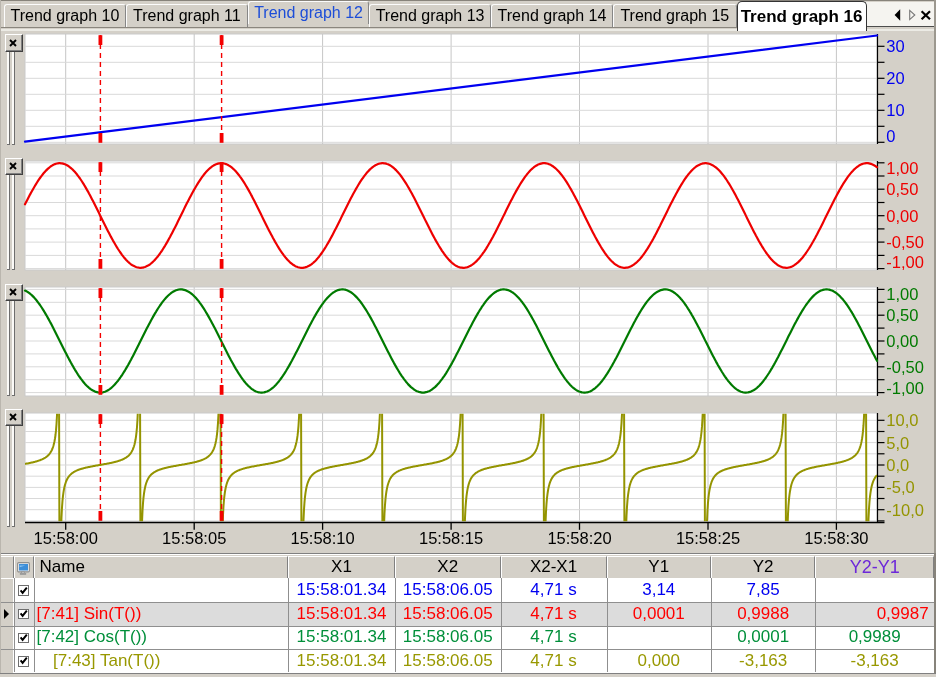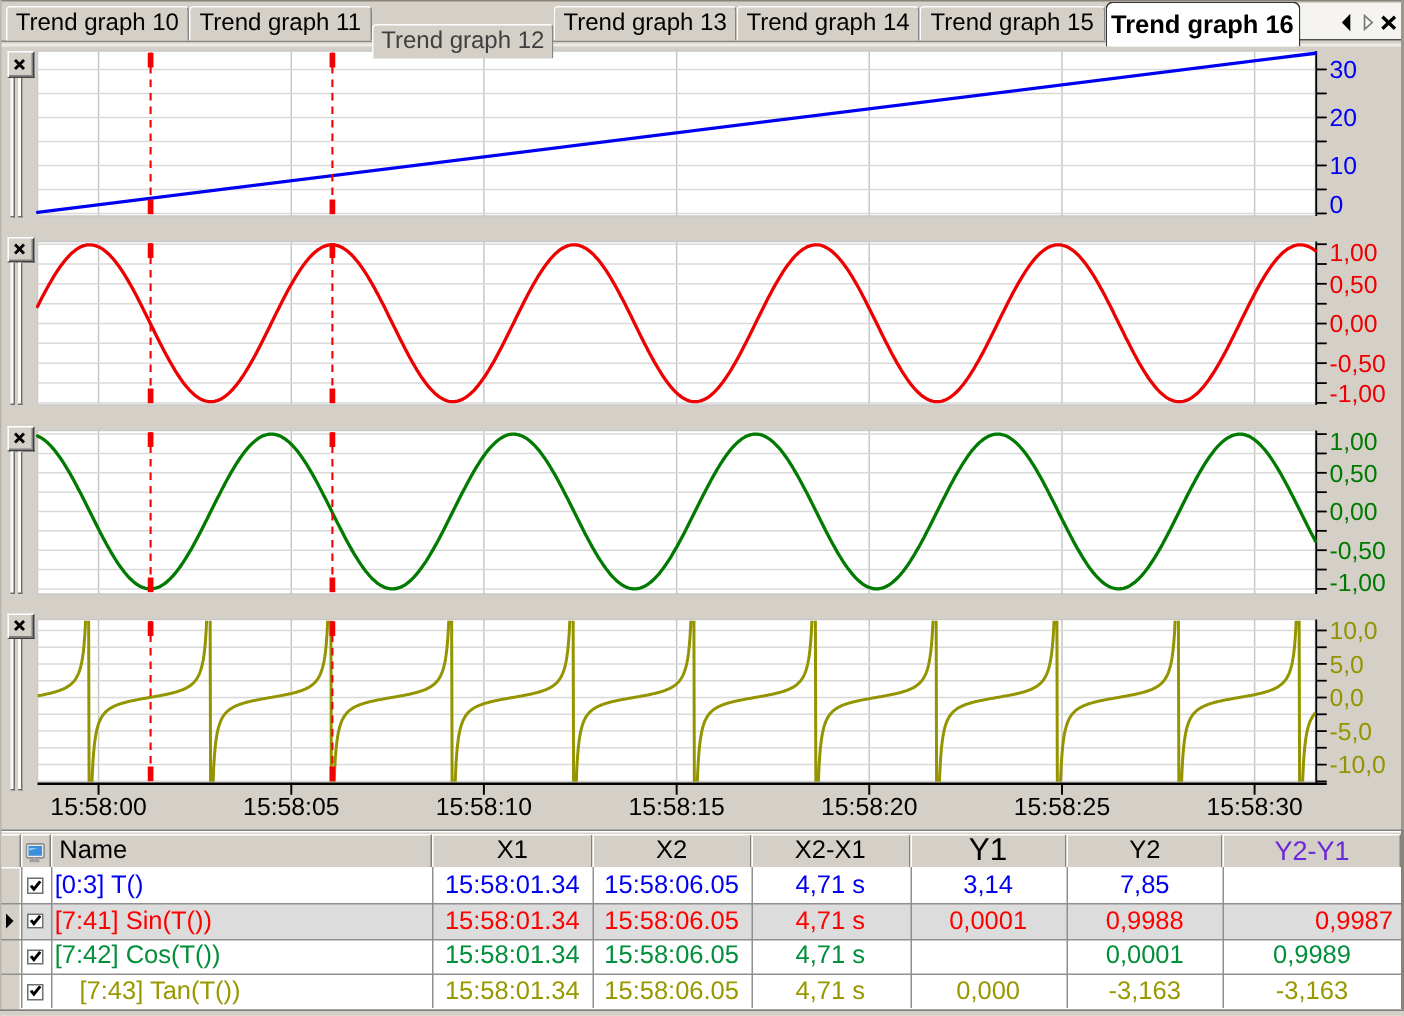--- a/index.html
+++ b/index.html
@@ -181,21 +181,21 @@
 <text x="708.0" y="543.5" font-size="16.5" fill="#000" text-anchor="middle" font-family="Liberation Sans, sans-serif">15:58:25</text>
 <line x1="836.4" y1="522.5" x2="836.4" y2="529.8" stroke="#000" stroke-width="1.3"></line>
 <text x="836.4" y="543.5" font-size="16.5" fill="#000" text-anchor="middle" font-family="Liberation Sans, sans-serif">15:58:30</text>
 </svg>
 <div style="position:absolute;left:0;top:29px;width:936px;height:1.5px;background:#ecebe5"></div>
 <div style="position:absolute;left:864px;top:2px;width:70.5px;height:25px;background:#f5f4f0;border-bottom:1.5px solid #4d4d4d;border-right:1.5px solid #4d4d4d;box-sizing:border-box;"></div>
 <div style="position:absolute;left:0;top:26.6px;width:737px;height:1.2px;background:#8a867e"></div>
 <div style="position:absolute;left:0;top:0;width:936px;height:1.2px;background:#87837b"></div>
 <div style="position:absolute;left:4px;top:4px;width:121.8px;height:22.8px;background:#d4d0c8;border:1px solid #868686;border-bottom:none;border-top-left-radius:3px;border-top-right-radius:3px;border-top-color:#fcfcfc;border-left-color:#fcfcfc;box-sizing:border-box;display:flex;align-items:center;justify-content:center;font-size:16px;color:#000;">Trend graph 10</div>
 <div style="position:absolute;left:125.8px;top:4px;width:122.1px;height:22.8px;background:#d4d0c8;border:1px solid #868686;border-bottom:none;border-top-left-radius:3px;border-top-right-radius:3px;border-top-color:#fcfcfc;border-left-color:#fcfcfc;box-sizing:border-box;display:flex;align-items:center;justify-content:center;font-size:16px;color:#000000;">Trend graph 11</div>
-<div style="position:absolute;left:247.9px;top:16px;width:121.3px;height:22.8px;background:#d4d0c8;border:1px solid #868686;border-bottom:none;border-top-left-radius:3px;border-top-right-radius:3px;border-top-color:#fcfcfc;border-left-color:#fcfcfc;box-sizing:border-box;display:flex;align-items:center;justify-content:center;font-size:16px;color:#404040;">Trend graph 12</div>
+<div style="position:absolute;left:247.9px;top:1px;width:121.3px;height:22.8px;background:#d4d0c8;border:1px solid #868686;border-bottom:none;border-top-left-radius:3px;border-top-right-radius:3px;border-top-color:#fcfcfc;border-left-color:#fcfcfc;box-sizing:border-box;display:flex;align-items:center;justify-content:center;font-size:16px;color:#1d4ed8;">Trend graph 12</div>
 <div style="position:absolute;left:369.2px;top:4px;width:121.8px;height:22.8px;background:#d4d0c8;border:1px solid #868686;border-bottom:none;border-top-left-radius:3px;border-top-right-radius:3px;border-top-color:#fcfcfc;border-left-color:#fcfcfc;box-sizing:border-box;display:flex;align-items:center;justify-content:center;font-size:16px;color:#000;">Trend graph 13</div>
 <div style="position:absolute;left:491px;top:4px;width:122.0px;height:22.8px;background:#d4d0c8;border:1px solid #868686;border-bottom:none;border-top-left-radius:3px;border-top-right-radius:3px;border-top-color:#fcfcfc;border-left-color:#fcfcfc;box-sizing:border-box;display:flex;align-items:center;justify-content:center;font-size:16px;color:#000;">Trend graph 14</div>
 <div style="position:absolute;left:613px;top:4px;width:123.6px;height:22.8px;background:#d4d0c8;border:1px solid #868686;border-bottom:none;border-top-left-radius:3px;border-top-right-radius:3px;border-top-color:#fcfcfc;border-left-color:#fcfcfc;box-sizing:border-box;display:flex;align-items:center;justify-content:center;font-size:16px;color:#000;">Trend graph 15</div>
 <div style="position:absolute;left:736.6px;top:1px;width:128px;height:29px;background:#fff;border:1.2px solid #333;border-bottom:none;border-top-left-radius:5px;border-top-right-radius:5px;display:flex;align-items:center;justify-content:center;font-size:17px;font-weight:700;color:#000;">Trend graph 16</div>
 <svg width="44" height="14" style="position:absolute;left:888px;top:8px" xmlns="http://www.w3.org/2000/svg">
       <path d="M12.2 1.2 L6.6 7 L12.2 12.8 Z" fill="#000"></path>
       <path d="M21.7 2.4 L26.8 7 L21.7 11.6 Z" fill="none" stroke="#777" stroke-width="1.1"></path>
       <path d="M33.6 3.2 L42 11.2 M42 3.2 L33.6 11.2" stroke="#000" stroke-width="2.2"></path>
     </svg>
 <div style="position:absolute;left:5px;top:34px;width:15.5px;height:15.5px;background:#d4d0c8;border-top:1px solid #fff;border-left:1px solid #fff;border-right:1px solid #404040;border-bottom:1px solid #404040;box-shadow:inset -1px -1px 0 #808080;"></div>
@@ -223,38 +223,37 @@
 <div style="position:absolute;left:7px;top:426.0px;width:2px;height:100px;background:#fbfaf7;border-right:1px solid #6e6e6e;border-bottom:1px solid #6e6e6e;box-sizing:content-box;"></div>
 <div style="position:absolute;left:12px;top:426.0px;width:2px;height:100px;background:#fbfaf7;border-right:1px solid #6e6e6e;border-bottom:1px solid #6e6e6e;box-sizing:content-box;"></div>
 <div style="position:absolute;left:0;top:553px;width:936px;height:1px;background:#808080"></div>
 <div style="position:absolute;left:0;top:554px;width:936px;height:1px;background:#fff"></div>
 <div style="position:absolute;left:0px;top:555.5px;width:13.6px;height:23.0px;background:#d4d0c8;box-sizing:border-box;border-top:1px solid #fff;border-left:1px solid #fff;border-right:1px solid #808080;border-bottom:1px solid #808080;display:flex;align-items:center;justify-content:center;font-size:17px;color:#000;"></div>
 <div style="position:absolute;left:13.6px;top:555.5px;width:20.4px;height:23.0px;background:#d4d0c8;box-sizing:border-box;border-top:1px solid #fff;border-left:1px solid #fff;border-right:1px solid #808080;border-bottom:1px solid #808080;display:flex;align-items:center;justify-content:center;font-size:17px;color:#000;"></div>
 <div style="position:absolute;left:34px;top:555.5px;width:254.0px;height:23.0px;background:#d4d0c8;box-sizing:border-box;border-top:1px solid #fff;border-left:1px solid #fff;border-right:1px solid #808080;border-bottom:1px solid #808080;display:flex;align-items:center;justify-content:flex-start;padding-left:4.5px;font-size:17px;color:#000;">Name</div>
 <div style="position:absolute;left:288px;top:555.5px;width:107.0px;height:23.0px;background:#d4d0c8;box-sizing:border-box;border-top:1px solid #fff;border-left:1px solid #fff;border-right:1px solid #808080;border-bottom:1px solid #808080;display:flex;align-items:center;justify-content:center;font-size:17px;color:#000;">X1</div>
 <div style="position:absolute;left:395px;top:555.5px;width:105.5px;height:23.0px;background:#d4d0c8;box-sizing:border-box;border-top:1px solid #fff;border-left:1px solid #fff;border-right:1px solid #808080;border-bottom:1px solid #808080;display:flex;align-items:center;justify-content:center;font-size:17px;color:#000;">X2</div>
 <div style="position:absolute;left:500.5px;top:555.5px;width:106.0px;height:23.0px;background:#d4d0c8;box-sizing:border-box;border-top:1px solid #fff;border-left:1px solid #fff;border-right:1px solid #808080;border-bottom:1px solid #808080;display:flex;align-items:center;justify-content:center;font-size:17px;color:#000;">X2-X1</div>
-<div style="position:absolute;left:606.5px;top:555.5px;width:104.5px;height:23.0px;background:#d4d0c8;box-sizing:border-box;border-top:1px solid #fff;border-left:1px solid #fff;border-right:1px solid #808080;border-bottom:1px solid #808080;display:flex;align-items:center;justify-content:center;font-size:21px;color:#000;">Y1</div>
+<div style="position:absolute;left:606.5px;top:555.5px;width:104.5px;height:23.0px;background:#d4d0c8;box-sizing:border-box;border-top:1px solid #fff;border-left:1px solid #fff;border-right:1px solid #808080;border-bottom:1px solid #808080;display:flex;align-items:center;justify-content:center;font-size:17px;color:#000;">Y1</div>
 <div style="position:absolute;left:711px;top:555.5px;width:104.3px;height:23.0px;background:#d4d0c8;box-sizing:border-box;border-top:1px solid #fff;border-left:1px solid #fff;border-right:1px solid #808080;border-bottom:1px solid #808080;display:flex;align-items:center;justify-content:center;font-size:17px;color:#000;">Y2</div>
 <div style="position:absolute;left:815.3px;top:555.5px;width:118.7px;height:23.0px;background:#d4d0c8;box-sizing:border-box;border-top:1px solid #fff;border-left:1px solid #fff;border-right:1px solid #808080;border-bottom:1px solid #808080;display:flex;align-items:center;justify-content:center;font-size:18px;color:#6d28d9;">Y2-Y1</div>
 <svg width="14" height="13" style="position:absolute;left:17px;top:561.5px" xmlns="http://www.w3.org/2000/svg">
       <rect x="0.6" y="0.6" width="11.8" height="9.3" rx="1.2" fill="#ededed" stroke="#8f8f8f" stroke-width="1.1"></rect>
       <rect x="2" y="2" width="9" height="6.5" fill="#3d8ed8"></rect>
       <path d="M2.6 3.4 L8.2 3.4 L2.6 5.2 Z" fill="#8ec4f0"></path>
       <rect x="4.5" y="9.9" width="3" height="1.6" fill="#c9c9c9" stroke="#8f8f8f" stroke-width="0.7"></rect>
       <rect x="3.2" y="11.4" width="5.6" height="1.2" fill="#c9c9c9" stroke="#8f8f8f" stroke-width="0.7"></rect>
     </svg>
 <div style="position:absolute;left:0;top:578px;width:934px;height:94px;background:#fff"></div>
 <div style="position:absolute;left:13.6px;top:578.5px;width:920.4px;height:23.6px;background:#fff"></div>
 <div style="position:absolute;left:0;top:578.5px;width:13.6px;height:23.6px;background:#d4d0c8;border-right:1px solid #fff;box-sizing:border-box;"></div>
 <div style="position:absolute;left:18.2px;top:585.3px;width:10.6px;height:10.6px;background:#fff;border:1px solid #6e6e6e;box-sizing:border-box;"></div>
 <svg width="10" height="10" style="position:absolute;left:18.7px;top:585.5px" xmlns="http://www.w3.org/2000/svg">
       <path d="M1.6 4.4 L3.6 6.8 L7.8 1.6" fill="none" stroke="#000" stroke-width="2.0"></path>
     </svg>
-<div style="position:absolute;left:34px;top:578.5px;width:254.0px;height:23.6px;display:flex;align-items:center;justify-content:flex-start;padding-left:2.5px;font-size:17px;color:#0000f0;">[0:3] T()</div>
 <div style="position:absolute;left:288px;top:578.5px;width:107.0px;height:23.6px;display:flex;align-items:center;justify-content:center;font-size:17px;color:#0000f0;">15:58:01.34</div>
 <div style="position:absolute;left:395px;top:578.5px;width:105.5px;height:23.6px;display:flex;align-items:center;justify-content:center;font-size:17px;color:#0000f0;">15:58:06.05</div>
 <div style="position:absolute;left:500.5px;top:578.5px;width:106.0px;height:23.6px;display:flex;align-items:center;justify-content:center;font-size:17px;color:#0000f0;">4,71 s</div>
 <div style="position:absolute;left:606.5px;top:578.5px;width:104.5px;height:23.6px;display:flex;align-items:center;justify-content:center;font-size:17px;color:#0000f0;">3,14</div>
 <div style="position:absolute;left:711px;top:578.5px;width:104.3px;height:23.6px;display:flex;align-items:center;justify-content:center;font-size:17px;color:#0000f0;">7,85</div>
 <div style="position:absolute;left:13.6px;top:602.1px;width:920.4px;height:23.6px;background:#dcdcdc"></div>
 <div style="position:absolute;left:0;top:602.1px;width:13.6px;height:23.6px;background:#d4d0c8;border-right:1px solid #fff;box-sizing:border-box;"></div>
 <div style="position:absolute;left:4.4px;top:609.1px;width:0;height:0;border-left:5.4px solid #000;border-top:5px solid transparent;border-bottom:5px solid transparent;"></div>
 <div style="position:absolute;left:18.2px;top:608.9px;width:10.6px;height:10.6px;background:#fff;border:1px solid #6e6e6e;box-sizing:border-box;"></div>
 <svg width="10" height="10" style="position:absolute;left:18.7px;top:609.1px" xmlns="http://www.w3.org/2000/svg">

